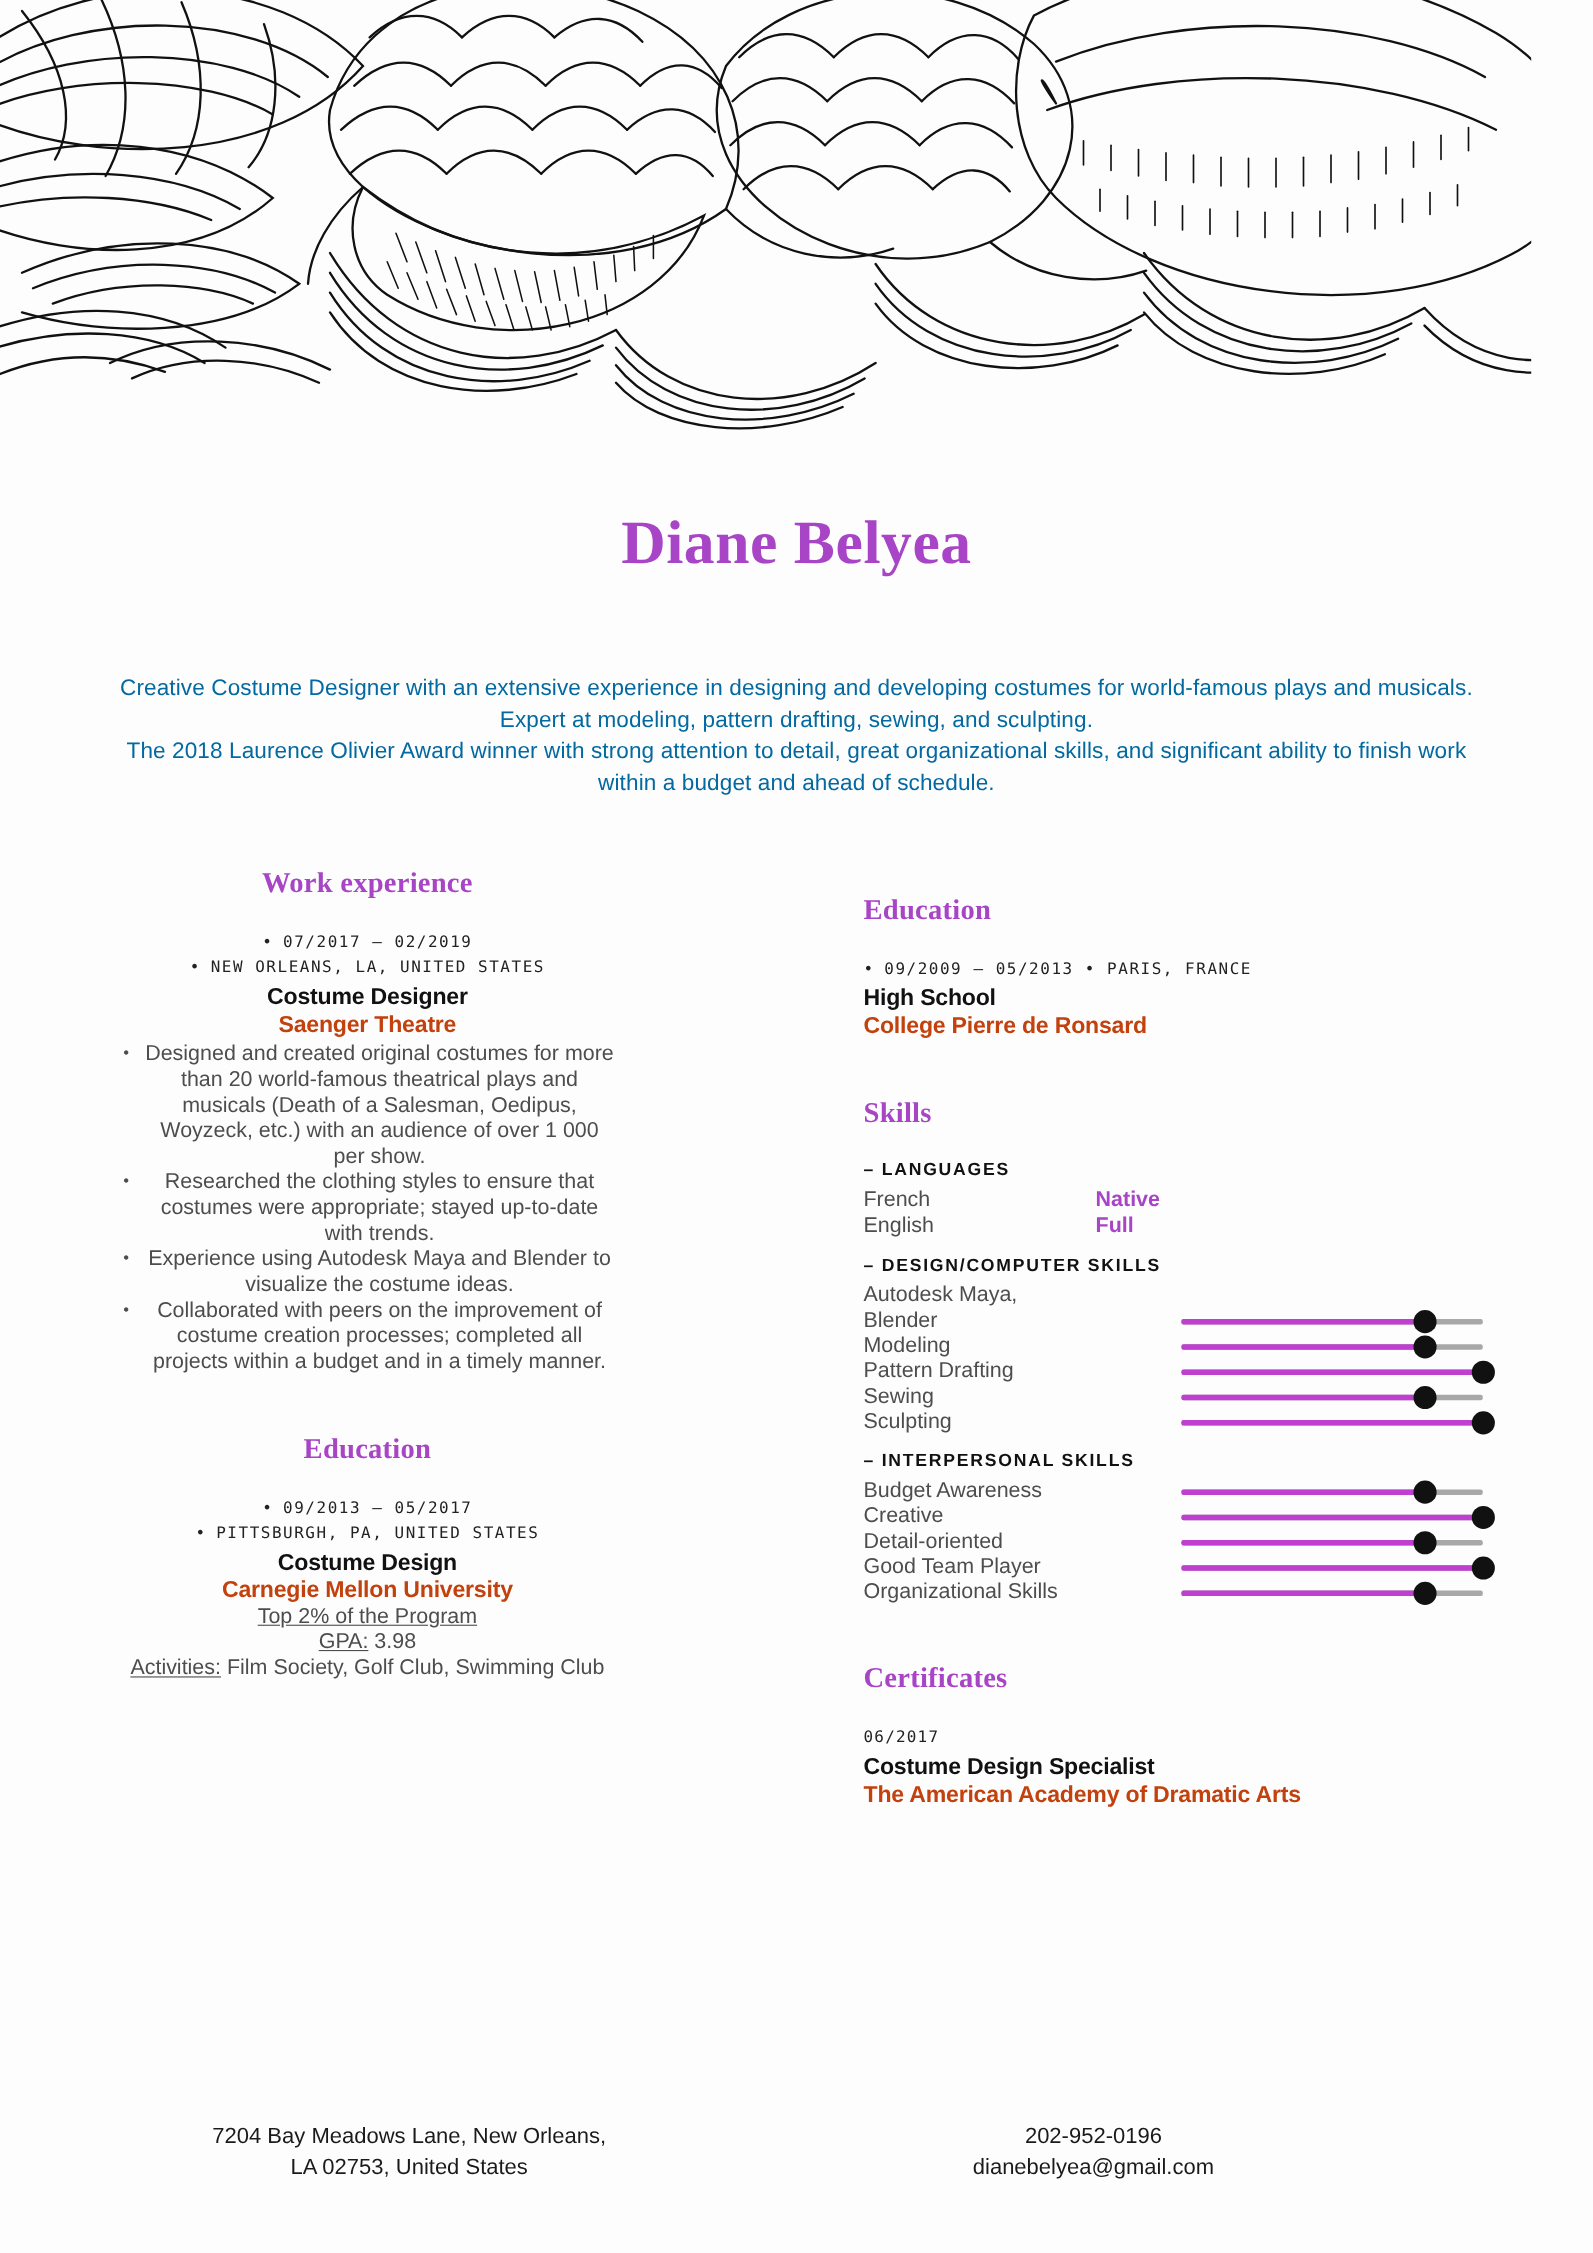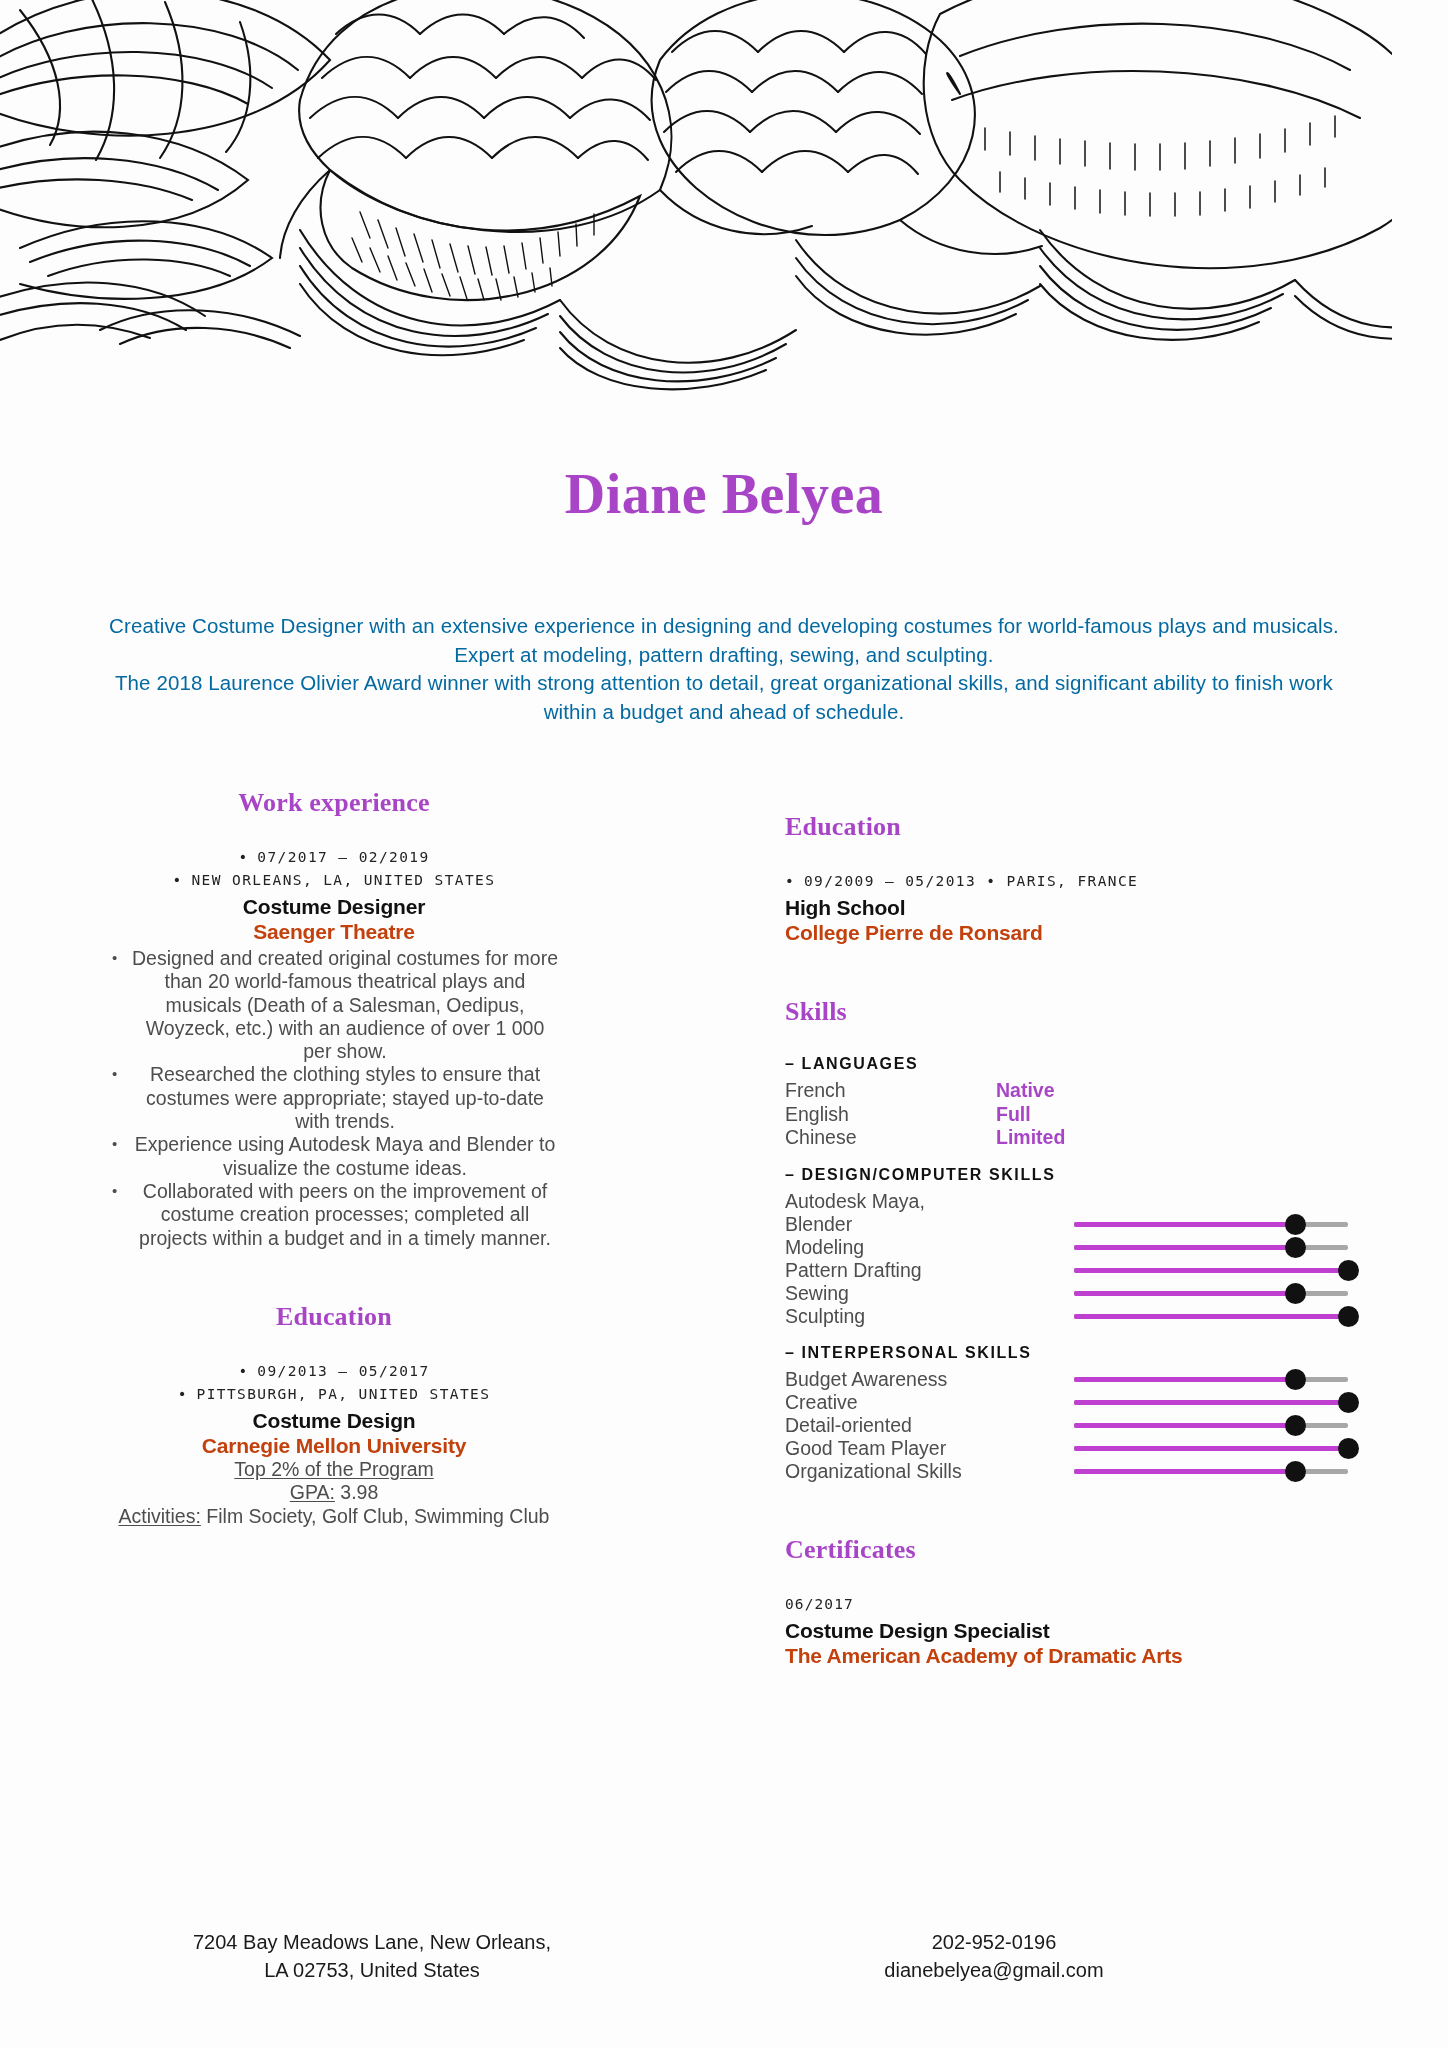--- a/index.html
+++ b/index.html
@@ -448,24 +448,20 @@
     <div class="skillgroup-head">– LANGUAGES</div>
     <div>
       <div class="lang-row">
         <span class="lname">French</span>
         <span class="lval">Native</span>
       </div>
       <div class="lang-row">
         <span class="lname">English</span>
         <span class="lval">Full</span>
       </div>
-      <div class="lang-row">
-        <span class="lname">Chinese</span>
-        <span class="lval">Limited</span>
-      </div>
     </div>
 
     <div class="skillgroup-head">– DESIGN/COMPUTER SKILLS</div>
     <div>
       <div class="skill-row">
         <div class="sname">Autodesk Maya,</div>
       </div>
       <div class="skill-row">
         <div class="sname">Blender</div>
         <div class="skill-bar">

